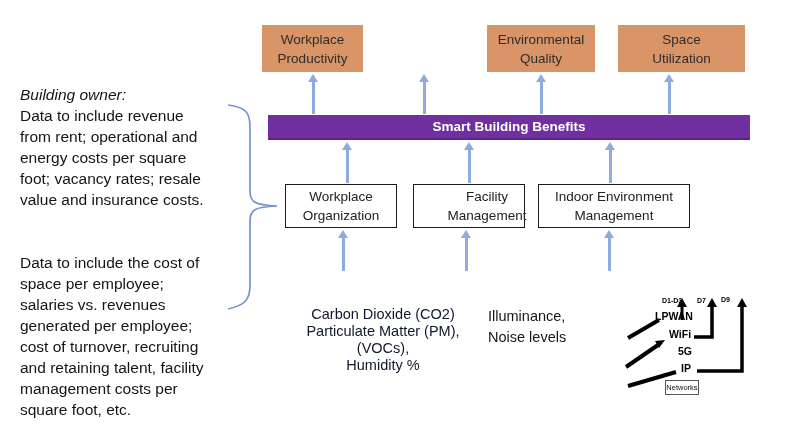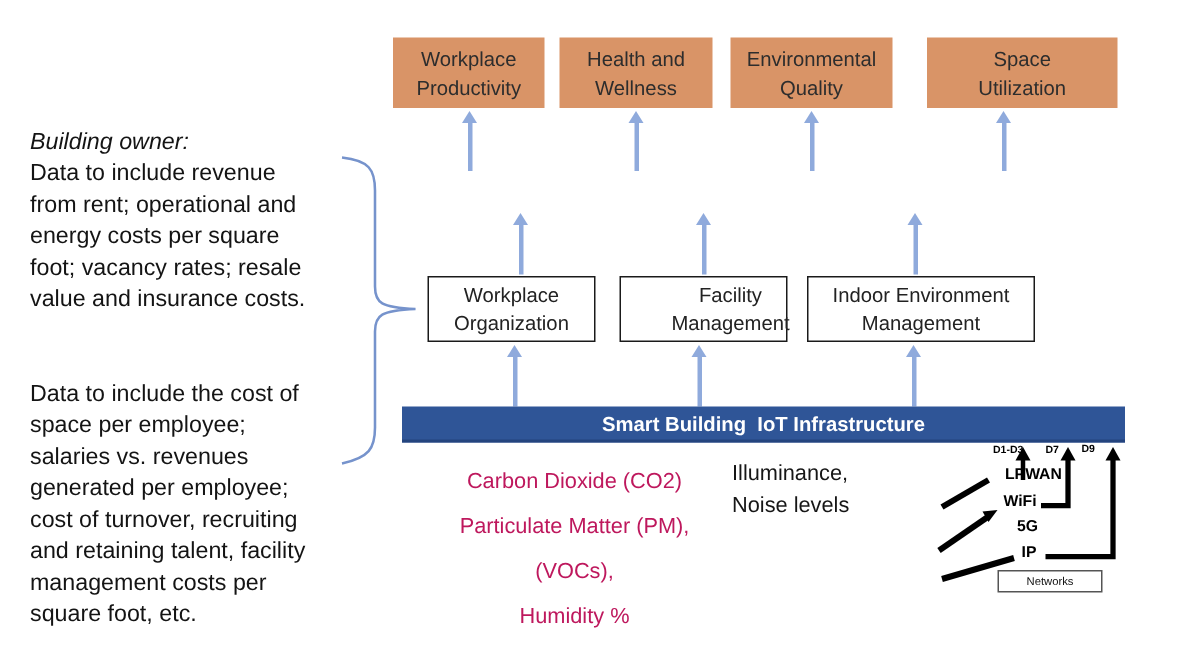--- a/index.html
+++ b/index.html
@@ -51,30 +51,30 @@
 
   
   .uarr { position:absolute; width:10px; }
   .uarr .head { width:0; height:0; margin:0 auto;
     border-left:5px solid transparent; border-right:5px solid transparent;
     border-bottom:8px solid #8FAADC; }
   .uarr .shaft { width:3px; margin:0 auto; background:#8FAADC; height:calc(100% - 8px); }
 
   
   .sensor-air { position:absolute; left:300px; top:306px; width:166px; text-align:center;
-    font-size:14.5px; line-height:30px; white-space:pre-line; color:#be185d; }
+    font-size:14.5px; line-height:17px; white-space:pre-line; color:#0f172a; }
   .sensor-ambient { position:absolute; left:488px; top:306px;
     font-size:14.5px; line-height:21px; white-space:pre-line; color:#161616; }
 
   
   .net { position:absolute; left:618px; top:294px; width:150px; height:112px; }
   .net svg { position:absolute; left:0; top:0; }
   .netlabel { position:absolute; font-size:10.5px; font-weight:600; color:#000; white-space:nowrap; }
   .dlabel { position:absolute; font-size:7px; font-weight:700; color:#000; white-space:nowrap; }
-  .netcap { position:absolute; left:47px; top:86px; width:70px; height:15px;
+  .netcap { position:absolute; left:47px; top:86px; width:34px; height:15px;
     border:1px solid #555; box-sizing:border-box; display:flex; align-items:center; justify-content:center;
     font-size:7.5px; color:#111; background:#fff; }
 </style>
 </head>
 <body>
 
 <div class="stage">
 
   <div class="note owner-b">Data to include revenue
 from rent; operational and
@@ -90,22 +90,20 @@
 and retaining talent, facility
 management costs per
 square foot, etc.</div>
 
   <svg class="brace" width="58" height="208" viewBox="0 0 58 208">
     <path d="M4,2 C22,4 26,10 26,24 L26,88 C26,99 30,102 53,103 C30,104 26,107 26,118 L26,182 C26,196 22,202 4,206" fill="none" stroke="#7693CC" stroke-width="1.7"></path>
   </svg>
 
   <div class="bbox b1">Workplace
 Productivity</div>
-  <div class="bbox b2">Health and
-Wellness</div>
   <div class="bbox b3">Environmental
 Quality</div>
   <div class="bbox b4">Space
 Utilization</div>
 
   <div class="uarr" style="left:308px; top:74px; height:40px;">
       <div class="head"></div>
       <div class="shaft"></div>
     </div>
   <div class="uarr" style="left:419px; top:74px; height:40px;">
@@ -114,20 +112,21 @@
     </div>
   <div class="uarr" style="left:536px; top:74px; height:40px;">
       <div class="head"></div>
       <div class="shaft"></div>
     </div>
   <div class="uarr" style="left:664px; top:74px; height:40px;">
       <div class="head"></div>
       <div class="shaft"></div>
     </div>
 
+  <div class="bar bar-purple">Smart Building Benefits</div>
 
   <div class="uarr" style="left:342px; top:142px; height:41px;">
       <div class="head"></div>
       <div class="shaft"></div>
     </div>
   <div class="uarr" style="left:464px; top:142px; height:41px;">
       <div class="head"></div>
       <div class="shaft"></div>
     </div>
   <div class="uarr" style="left:605px; top:142px; height:41px;">
@@ -148,21 +147,20 @@
     </div>
   <div class="uarr" style="left:461px; top:230px; height:41px;">
       <div class="head"></div>
       <div class="shaft"></div>
     </div>
   <div class="uarr" style="left:604px; top:230px; height:41px;">
       <div class="head"></div>
       <div class="shaft"></div>
     </div>
 
-  <div class="bar bar-blue">Smart Building  IoT Infrastructure</div>
 
   <div class="sensor-air">Carbon Dioxide (CO2)
 Particulate Matter (PM),
 (VOCs),
 Humidity %</div>
   <div class="sensor-ambient">Illuminance,
 Noise levels</div>
 
   <div class="net">
     <svg width="150" height="112" viewBox="0 0 150 112">
@@ -177,20 +175,20 @@
       <polygon points="119,13 129,13 124,4" fill="#000"></polygon>
 
       <line x1="10" y1="44" x2="41" y2="26" stroke="#000" stroke-width="4"></line>
       <line x1="8" y1="73" x2="40" y2="51" stroke="#000" stroke-width="4"></line>
       <polygon points="47,46 41,54 37,47" fill="#000"></polygon>
       <line x1="10" y1="92" x2="58" y2="78" stroke="#000" stroke-width="4"></line>
     </svg>
     <div class="dlabel" style="left:44px; top:3px;">D1-D3</div>
     <div class="dlabel" style="left:79px; top:3px;">D7</div>
     <div class="dlabel" style="left:103px; top:2px;">D9</div>
-    <div class="netlabel" style="left:52px; top:16px;">LPWAN</div>
+    <div class="netlabel" style="left:37px; top:16px;">LPWAN</div>
     <div class="netlabel" style="left:51px; top:34px;">WiFi</div>
     <div class="netlabel" style="left:60px; top:51px;">5G</div>
     <div class="netlabel" style="left:63px; top:68px;">IP</div>
     <div class="netcap">Networks</div>
   </div>
 
 </div>
 
 </body></html>

